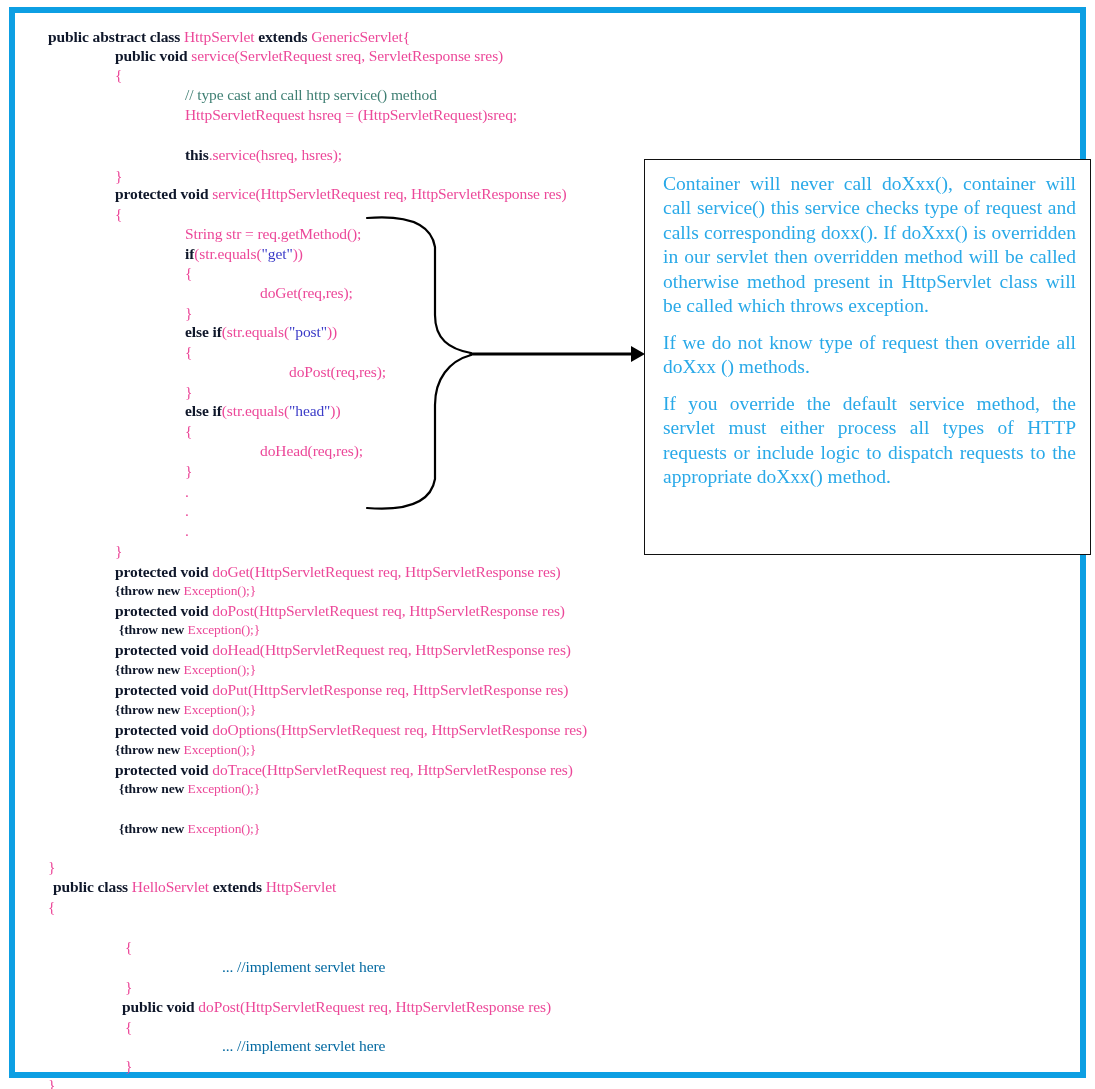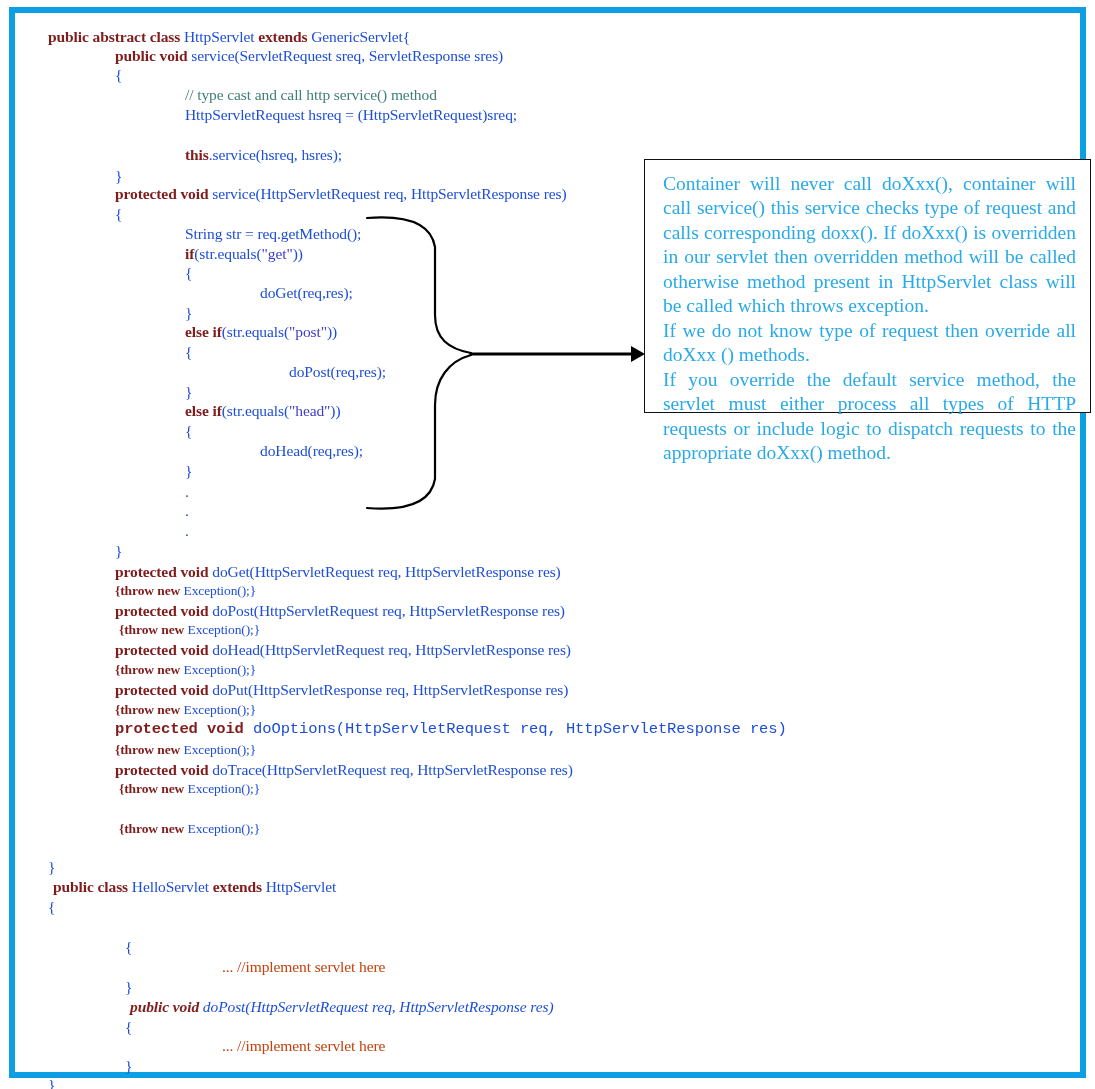--- a/index.html
+++ b/index.html
@@ -47,58 +47,58 @@
     font-family: "Liberation Serif", "DejaVu Serif", serif;
     font-size: 15.5px;
     line-height: 1;
     color: #1a1a1a;
     letter-spacing: -0.1px;
   }
   .ln.sm {
     font-size: 13.5px;
   }
 
-  .kw  { color: #7f1d1d; font-weight: bold; }
+  .kw  { color: #0f172a; font-weight: bold; }
   .str { color: #3b3bc8; }
   .cmt { color: #3f7f73; }
-  .cmt2{ color: #c2410c; }
-  .pl  { color: #1d4ed8; }
+  .cmt2{ color: #0369a1; }
+  .pl  { color: #ec4899; }
 
   
   #connector {
     position: absolute;
     left: 330px;
     top: 190px;
     width: 310px;
     height: 320px;
     pointer-events: none;
   }
 
   
   #callout {
     position: absolute;
     left: 629px;
     top: 146px;
     width: 447px;
-    height: 254px;
+    height: 396px;
     border: 1.6px solid #111111;
     box-sizing: border-box;
     background: #ffffff;
     padding: 12px 14px 8px 18px;
   }
   .callout-p {
     margin: 0;
     color: #29a9e8;
     font-family: "Liberation Serif", "DejaVu Serif", serif;
     font-size: 19.5px;
     line-height: 1.255;
     text-align: justify;
     text-justify: inter-word;
   }
-  .callout-p + .callout-p { margin-top: 0; }
+  .callout-p + .callout-p { margin-top: 12px; }
 </style>
 </head>
 <body>
 
 <div id="page">
 
   <div id="frame">
 
     <div id="code">
         <div class="ln" style="left: 33px; top: 16px;"><span class="kw">public abstract class </span><span class="pl">HttpServlet </span><span class="kw">extends </span><span class="pl">GenericServlet{</span></div>
@@ -128,32 +128,32 @@
         <div class="ln" style="left: 170px; top: 510px;"><span class="pl">.</span></div>
         <div class="ln" style="left: 100px; top: 530px;"><span class="pl">}</span></div>
         <div class="ln" style="left: 100px; top: 551px;"><span class="kw">protected void </span><span class="pl">doGet(HttpServletRequest req, HttpServletResponse res)</span></div>
         <div class="ln sm" style="left: 100px; top: 571px;"><span class="kw">{throw new </span><span class="pl">Exception();}</span></div>
         <div class="ln" style="left: 100px; top: 590px;"><span class="kw">protected void </span><span class="pl">doPost(HttpServletRequest req, HttpServletResponse res)</span></div>
         <div class="ln sm" style="left: 104px; top: 610px;"><span class="kw">{throw new </span><span class="pl">Exception();}</span></div>
         <div class="ln" style="left: 100px; top: 629px;"><span class="kw">protected void </span><span class="pl">doHead(HttpServletRequest req, HttpServletResponse res)</span></div>
         <div class="ln sm" style="left: 100px; top: 650px;"><span class="kw">{throw new </span><span class="pl">Exception();}</span></div>
         <div class="ln" style="left: 100px; top: 669px;"><span class="kw">protected void </span><span class="pl">doPut(HttpServletResponse req, HttpServletResponse res)</span></div>
         <div class="ln sm" style="left: 100px; top: 690px;"><span class="kw">{throw new </span><span class="pl">Exception();}</span></div>
-        <div class="ln" style="left: 100px; top: 709px; font-family: Liberation Mono, monospace;"><span class="kw">protected void </span><span class="pl">doOptions(HttpServletRequest req, HttpServletResponse res)</span></div>
+        <div class="ln" style="left: 100px; top: 709px;"><span class="kw">protected void </span><span class="pl">doOptions(HttpServletRequest req, HttpServletResponse res)</span></div>
         <div class="ln sm" style="left: 100px; top: 730px;"><span class="kw">{throw new </span><span class="pl">Exception();}</span></div>
         <div class="ln" style="left: 100px; top: 749px;"><span class="kw">protected void </span><span class="pl">doTrace(HttpServletRequest req, HttpServletResponse res)</span></div>
         <div class="ln sm" style="left: 104px; top: 769px;"><span class="kw">{throw new </span><span class="pl">Exception();}</span></div>
         <div class="ln sm" style="left: 104px; top: 809px;"><span class="kw">{throw new </span><span class="pl">Exception();}</span></div>
         <div class="ln" style="left: 33px; top: 846px;"><span class="pl">}</span></div>
         <div class="ln" style="left: 38px; top: 866px;"><span class="kw">public class </span><span class="pl">HelloServlet </span><span class="kw">extends </span><span class="pl">HttpServlet</span></div>
         <div class="ln" style="left: 33px; top: 886px;"><span class="pl">{</span></div>
         <div class="ln" style="left: 110px; top: 926px;"><span class="pl">{</span></div>
         <div class="ln" style="left: 207px; top: 946px;"><span class="cmt2">... //implement servlet here</span></div>
         <div class="ln" style="left: 110px; top: 966px;"><span class="pl">}</span></div>
-        <div class="ln" style="left: 115px; top: 986px; font-style: italic;"><span class="kw">public void </span><span class="pl">doPost(HttpServletRequest req, HttpServletResponse res)</span></div>
+        <div class="ln" style="left: 107px; top: 986px;"><span class="kw">public void </span><span class="pl">doPost(HttpServletRequest req, HttpServletResponse res)</span></div>
         <div class="ln" style="left: 110px; top: 1006px;"><span class="pl">{</span></div>
         <div class="ln" style="left: 207px; top: 1025px;"><span class="cmt2">... //implement servlet here</span></div>
         <div class="ln" style="left: 110px; top: 1045px;"><span class="pl">}</span></div>
         <div class="ln" style="left: 33px; top: 1064px;"><span class="pl">}</span></div>
       </div>
 
     <div id="connector">
       <svg width="310" height="320" viewBox="0 0 310 320" xmlns="http://www.w3.org/2000/svg">
         <g fill="none" stroke="#000000" stroke-width="2.2" stroke-linecap="round">
 

